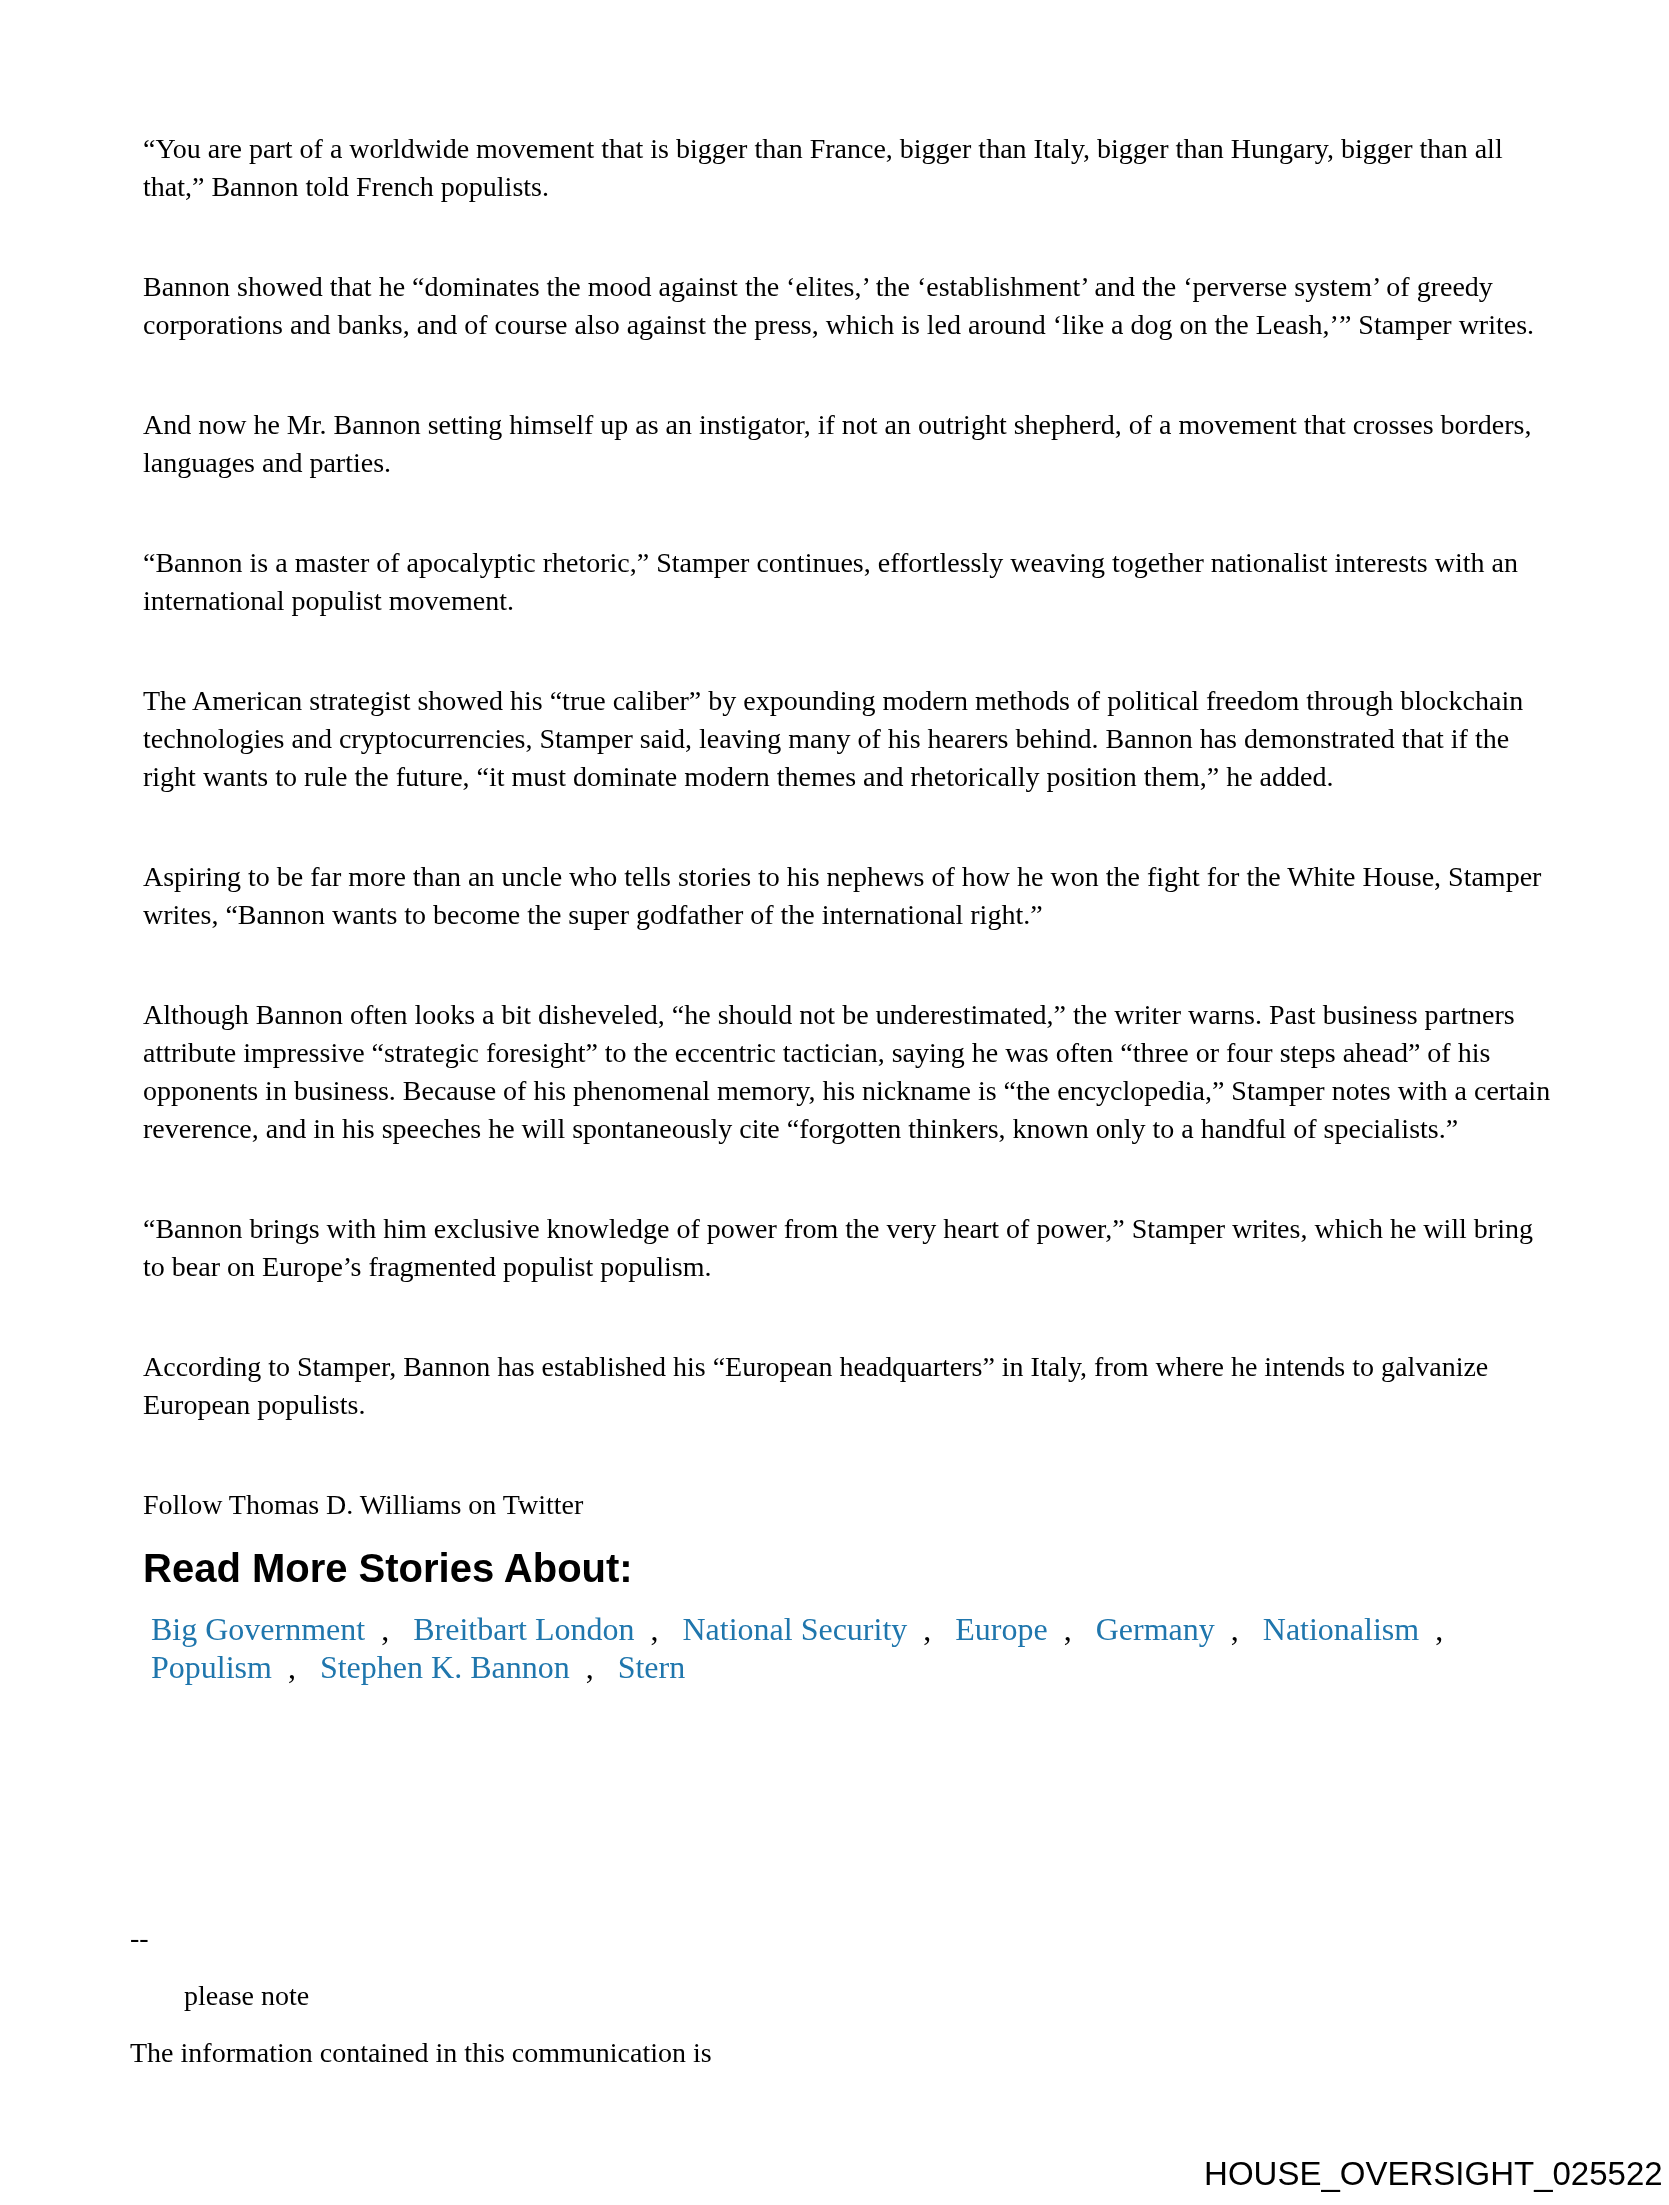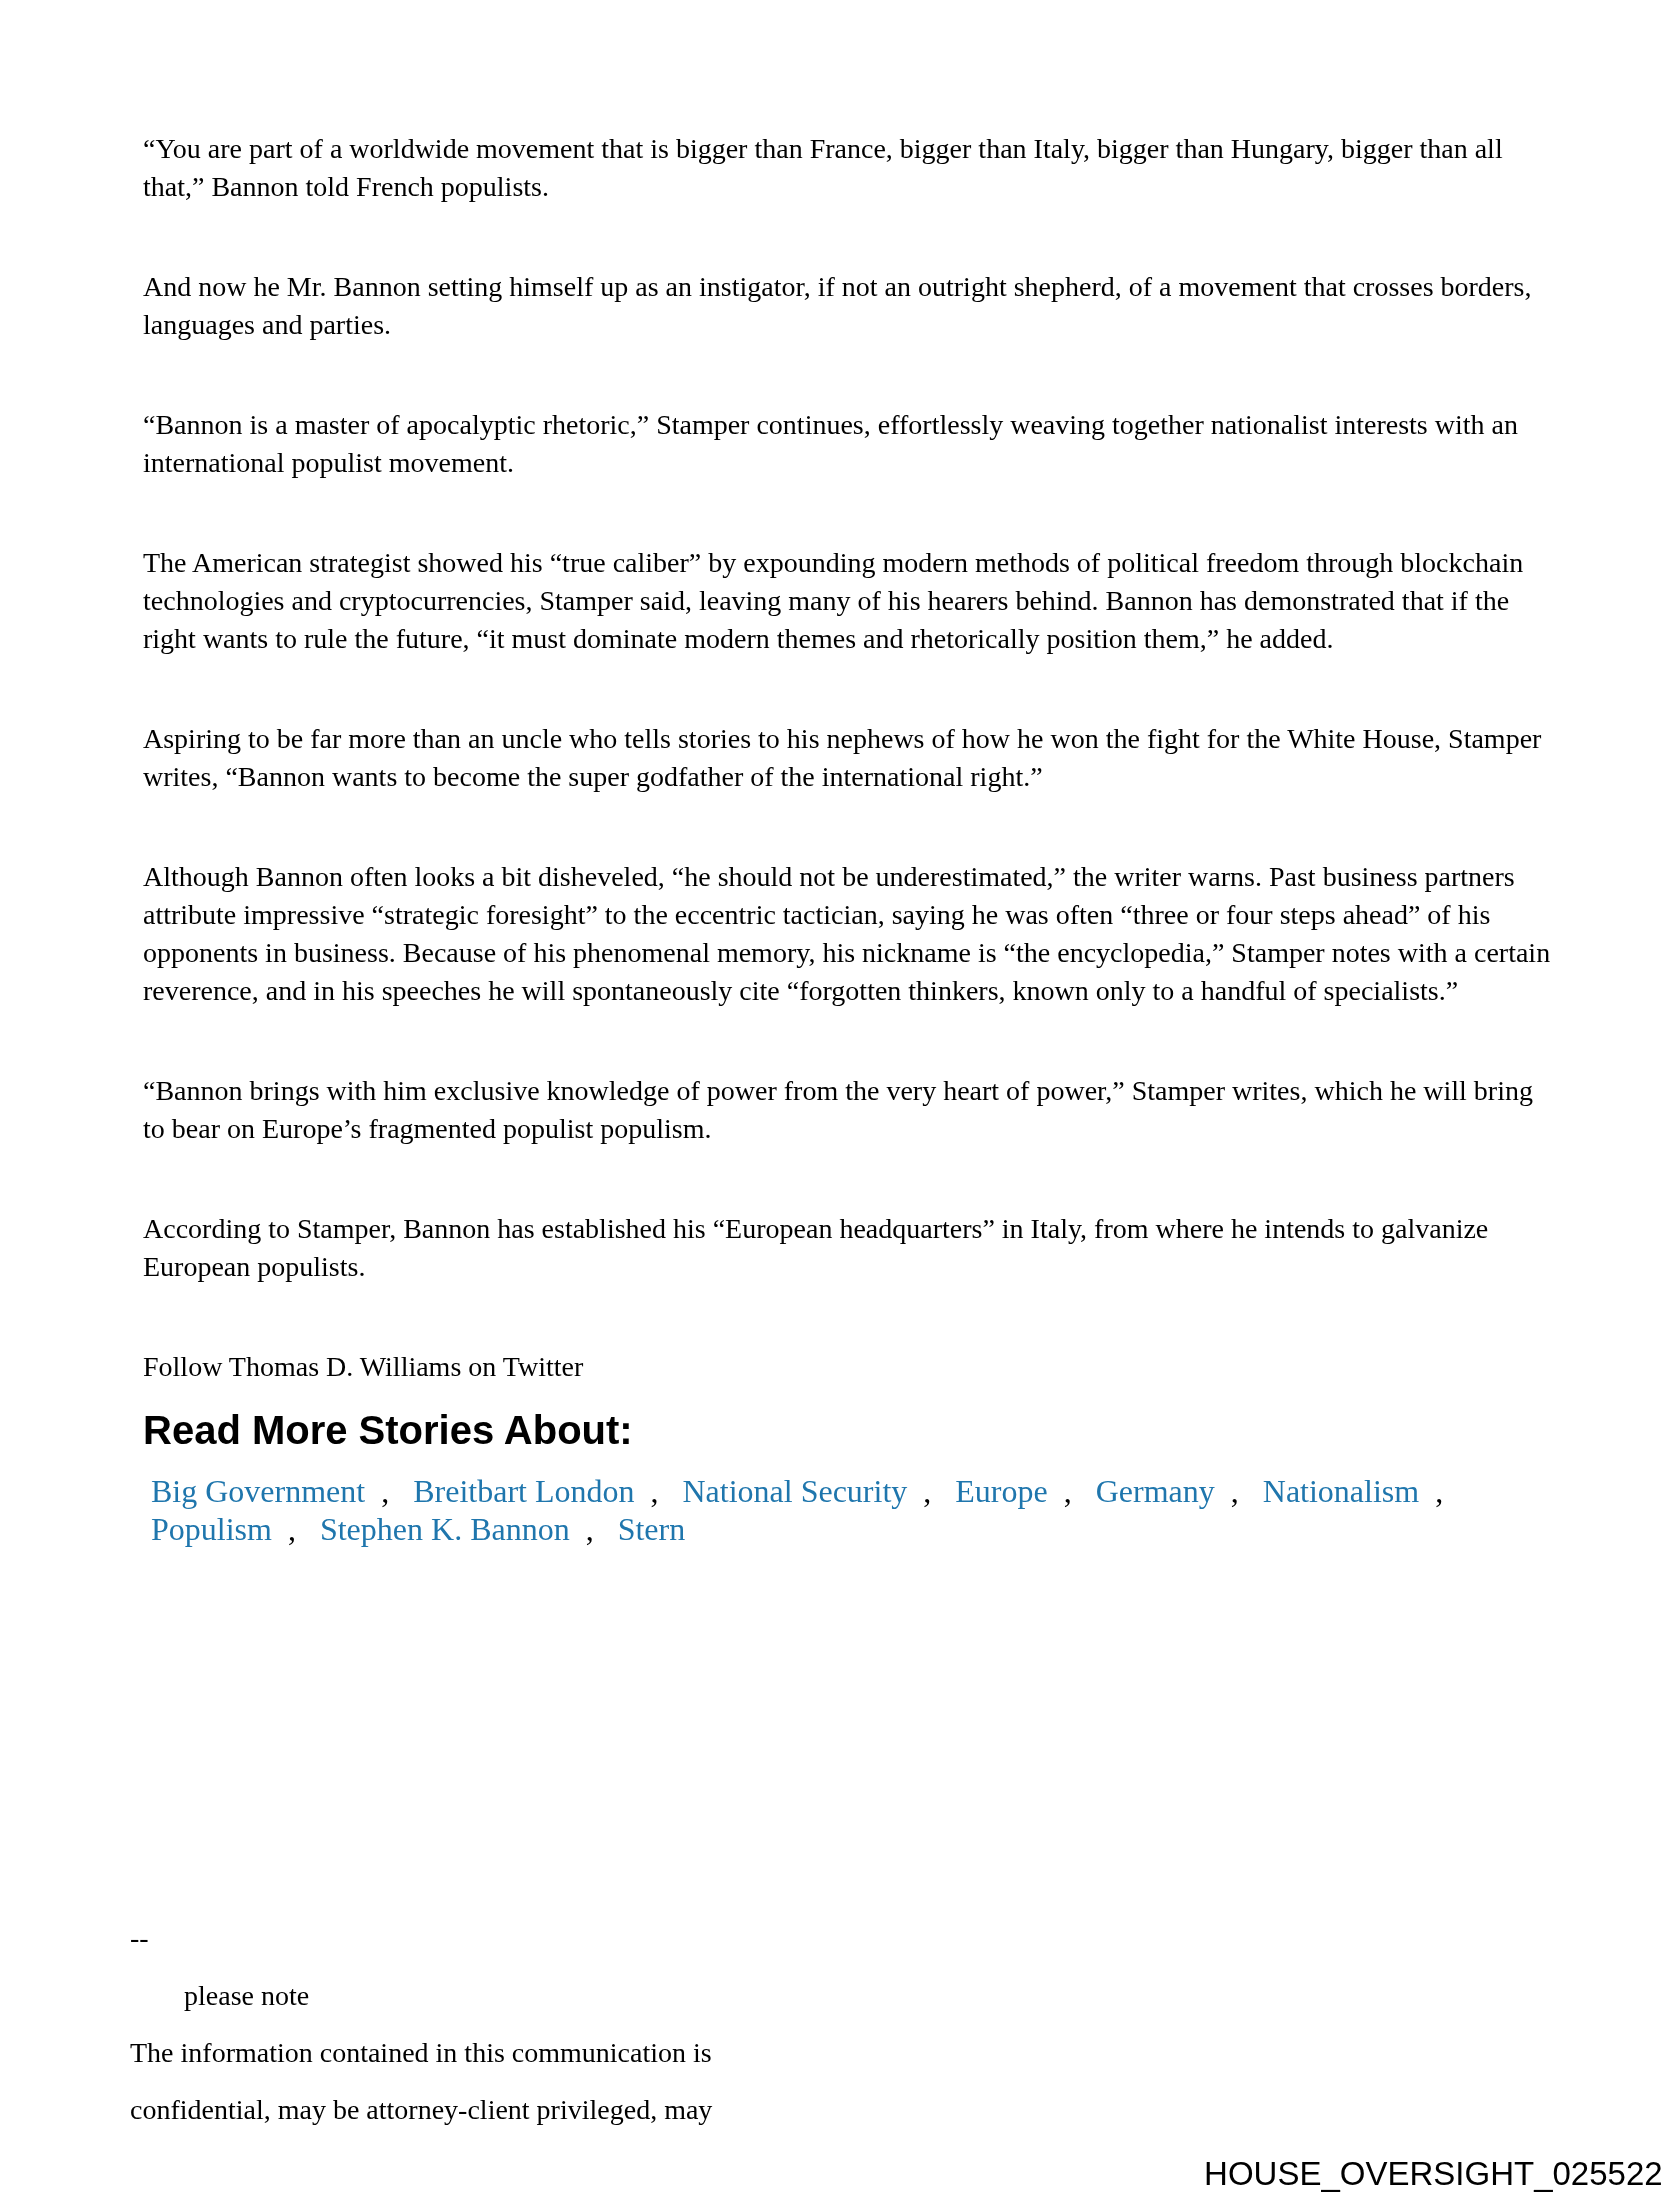--- a/index.html
+++ b/index.html
@@ -73,38 +73,38 @@
     color: var(--text-color);
   }
 </style>
 </head>
 <body>
 
 <div class="page">
 
   <div class="content">
     <p class="para">“You are part of a worldwide movement that is bigger than France, bigger than Italy, bigger than Hungary, bigger than all that,” Bannon told French populists.</p>
+    <p class="para">Bannon showed that he “dominates the mood against the ‘elites,’ the ‘establishment’ and the ‘perverse system’ of greedy corporations and banks, and of course also against the press, which is led around ‘like a dog on the Leash,’” Stamper writes.</p>
     <p class="para">And now he Mr. Bannon setting himself up as an instigator, if not an outright shepherd, of a movement that crosses borders, languages and parties.</p>
     <p class="para">“Bannon is a master of apocalyptic rhetoric,” Stamper continues, effortlessly weaving together nationalist interests with an international populist movement.</p>
     <p class="para">The American strategist showed his “true caliber” by expounding modern methods of political freedom through blockchain technologies and cryptocurrencies, Stamper said, leaving many of his hearers behind. Bannon has demonstrated that if the right wants to rule the future, “it must dominate modern themes and rhetorically position them,” he added.</p>
     <p class="para">Aspiring to be far more than an uncle who tells stories to his nephews of how he won the fight for the White House, Stamper writes, “Bannon wants to become the super godfather of the international right.”</p>
     <p class="para">Although Bannon often looks a bit disheveled, “he should not be underestimated,” the writer warns. Past business partners attribute impressive “strategic foresight” to the eccentric tactician, saying he was often “three or four steps ahead” of his opponents in business. Because of his phenomenal memory, his nickname is “the encyclopedia,” Stamper notes with a certain reverence, and in his speeches he will spontaneously cite “forgotten thinkers, known only to a handful of specialists.”</p>
     <p class="para">“Bannon brings with him exclusive knowledge of power from the very heart of power,” Stamper writes, which he will bring to bear on Europe’s fragmented populist populism.</p>
     <p class="para">According to Stamper, Bannon has established his “European headquarters” in Italy, from where he intends to galvanize European populists.</p>
 
     <p class="follow-line">Follow Thomas D. Williams on Twitter</p>
 
     <div class="read-more-heading">Read More Stories About:</div>
 
     <p class="tag-list"><a>Big Government</a><span class="sep">, </span><a>Breitbart London</a><span class="sep">, </span><a>National Security</a><span class="sep">, </span><a>Europe</a><span class="sep">, </span><a>Germany</a><span class="sep">, </span><a>Nationalism</a><span class="sep">, </span><a>Populism</a><span class="sep">, </span><a>Stephen K. Bannon</a><span class="sep">, </span><a>Stern</a></p>
   </div>
 
   <div class="footer-note">
     <div class="dashes">--</div>
     <div class="please-note">please note</div>
     <div>The information contained in this communication is</div>
-    <div>confidential, may be attorney-client privileged, may</div>
   </div>
 
   <div class="bates">HOUSE_OVERSIGHT_025522</div>
 
 </div>
 
 
 </body></html>

